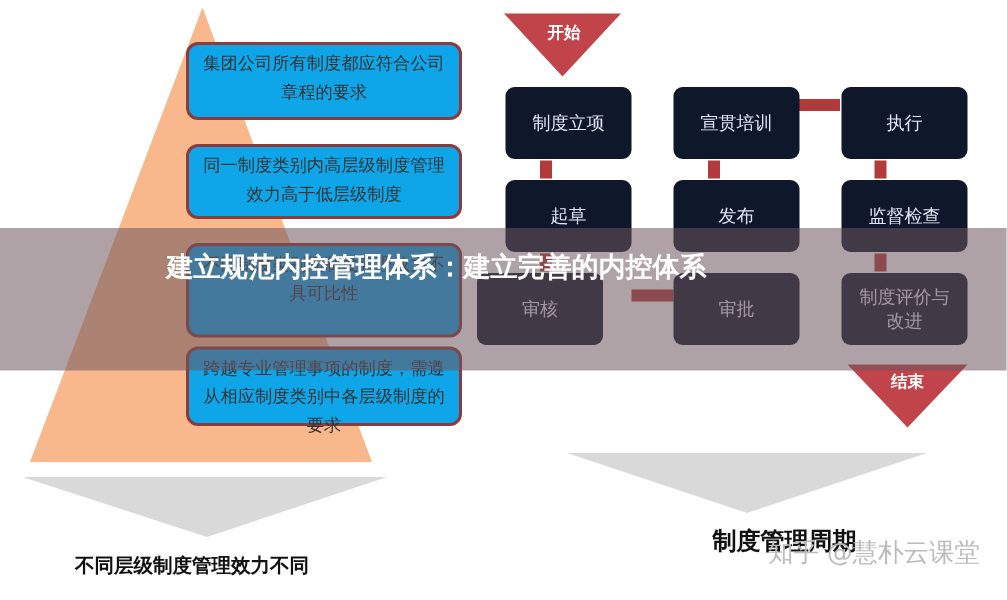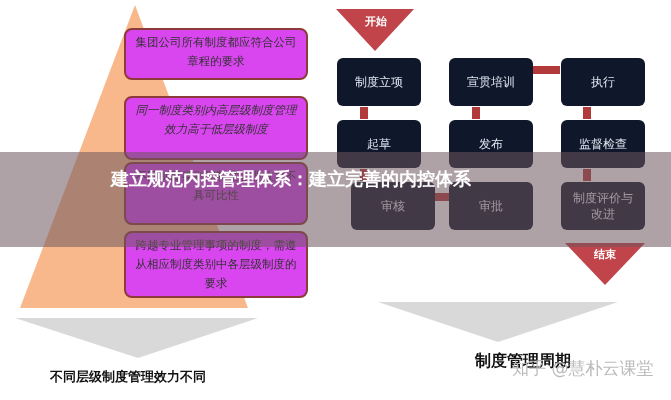--- a/index.html
+++ b/index.html
@@ -1,62 +1,62 @@
 <!DOCTYPE html>
 <html><head>
 <meta charset="utf-8">
 <style>
   html,body{margin:0;padding:0;}
   body{width:671px;height:400px;position:relative;overflow:hidden;background:#ffffff;font-family:"DejaVu Sans",sans-serif;}
   .pyramid{position:absolute;left:0;top:0;width:671px;height:400px;}
-  .rule-box{position:absolute;left:124px;width:184px;background:#d946ef;border:2px solid #8c3a3a;border-radius:8px;box-sizing:border-box;color:#333;font-size:11.5px;line-height:19px;text-align:center;padding:3px 6px;}
+  .rule-box{position:absolute;left:124px;width:184px;background:#0ea5e9;border:2px solid #8c3a3a;border-radius:8px;box-sizing:border-box;color:#333;font-size:11.5px;line-height:19px;text-align:center;padding:3px 6px;}
   .caption{position:absolute;font-weight:bold;color:#111;}
   .step{position:absolute;width:84px;height:48px;background:#0f172a;border-radius:6px;color:#dfe6f2;font-size:12px;display:flex;align-items:center;justify-content:center;text-align:center;line-height:16px;}
   .conn{position:absolute;background:#b23a3a;}
   .tri-label{position:absolute;color:#fff;font-weight:bold;font-size:11px;text-align:center;}
   .overlay{position:absolute;left:0;top:152px;width:671px;height:95px;background:rgba(110,85,95,0.55);}
   .overlay-title{position:absolute;left:0;top:160px;width:582px;text-align:center;color:#fff;font-weight:bold;font-size:18px;line-height:38px;letter-spacing:0px;}
   .watermark{position:absolute;left:490px;top:357px;color:#bbbbbb;font-size:17px;margin-left:22px;}
 </style>
 </head>
 <body>
 
 <svg class="pyramid" viewBox="0 0 671 400">
   <polygon points="135,5 20,308 248,308" fill="#f8b88b"></polygon>
   <polygon points="15,318 258,318 138,358" fill="#d9d9d9"></polygon>
   <polygon points="378,302 618,302 498,342" fill="#d9d9d9"></polygon>
   <polygon points="336,9 414,9 375,51" fill="#c0444a"></polygon>
   <polygon points="565,243 645,243 605,285" fill="#c0444a"></polygon>
 </svg>
 
 <div class="rule-box" style="top:28px;height:52px;"><span>集团公司所有制度都应符合公司章程的要求</span></div>
-<div class="rule-box" style="top:96px;height:64px;font-style:italic;"><span>同一制度类别内高层级制度管理效力高于低层级制度</span></div>
+<div class="rule-box" style="top:96px;height:50px;"><span>同一制度类别内高层级制度管理效力高于低层级制度</span></div>
 <div class="rule-box" style="top:162px;height:63px;"><span>不同制度类别间制度管理效力不具可比性</span></div>
-<div class="rule-box" style="top:231px;height:67px;"><span>跨越专业管理事项的制度，需遵从相应制度类别中各层级制度的要求</span></div>
+<div class="rule-box" style="top:231px;height:53px;"><span>跨越专业管理事项的制度，需遵从相应制度类别中各层级制度的要求</span></div>
 
 <div class="caption" style="left:50px;top:368px;font-size:13px;">不同层级制度管理效力不同</div>
 
 <div class="tri-label" style="left:356px;top:14px;width:40px;">开始</div>
 <div class="tri-label" style="left:585px;top:247px;width:40px;">结束</div>
 
 <div class="conn" style="left:532px;top:66px;width:28px;height:8px;"></div>
 <div class="conn" style="left:360px;top:107px;width:8px;height:12px;"></div>
 <div class="conn" style="left:472px;top:107px;width:8px;height:12px;"></div>
 <div class="conn" style="left:583px;top:107px;width:8px;height:12px;"></div>
 <div class="conn" style="left:360px;top:169px;width:8px;height:12px;"></div>
 <div class="conn" style="left:421px;top:193px;width:28px;height:8px;"></div>
 <div class="conn" style="left:583px;top:169px;width:8px;height:12px;"></div>
 
 <div class="step" style="left:337px;top:58px;">制度立项</div>
 <div class="step" style="left:449px;top:58px;">宣贯培训</div>
 <div class="step" style="left:561px;top:58px;">执行</div>
 <div class="step" style="left:337px;top:120px;">起草</div>
 <div class="step" style="left:449px;top:120px;">发布</div>
 <div class="step" style="left:561px;top:120px;text-align:right;">监督检查</div>
-<div class="step" style="left:351px;top:182px;">审核</div>
+<div class="step" style="left:318px;top:182px;">审核</div>
 <div class="step" style="left:449px;top:182px;">审批</div>
 <div class="step" style="left:561px;top:182px;padding:0 10px;box-sizing:border-box;">制度评价与改进</div>
 
 <div class="caption" style="left:475px;top:351px;font-size:16px;">制度管理周期</div>
 
 <div class="overlay"></div>
 <div class="overlay-title" style="padding:0 80px;box-sizing:border-box;">建立规范内控管理体系：建立完善的内控体系</div>
 
 <div class="watermark">知乎 @慧朴云课堂</div>
 

